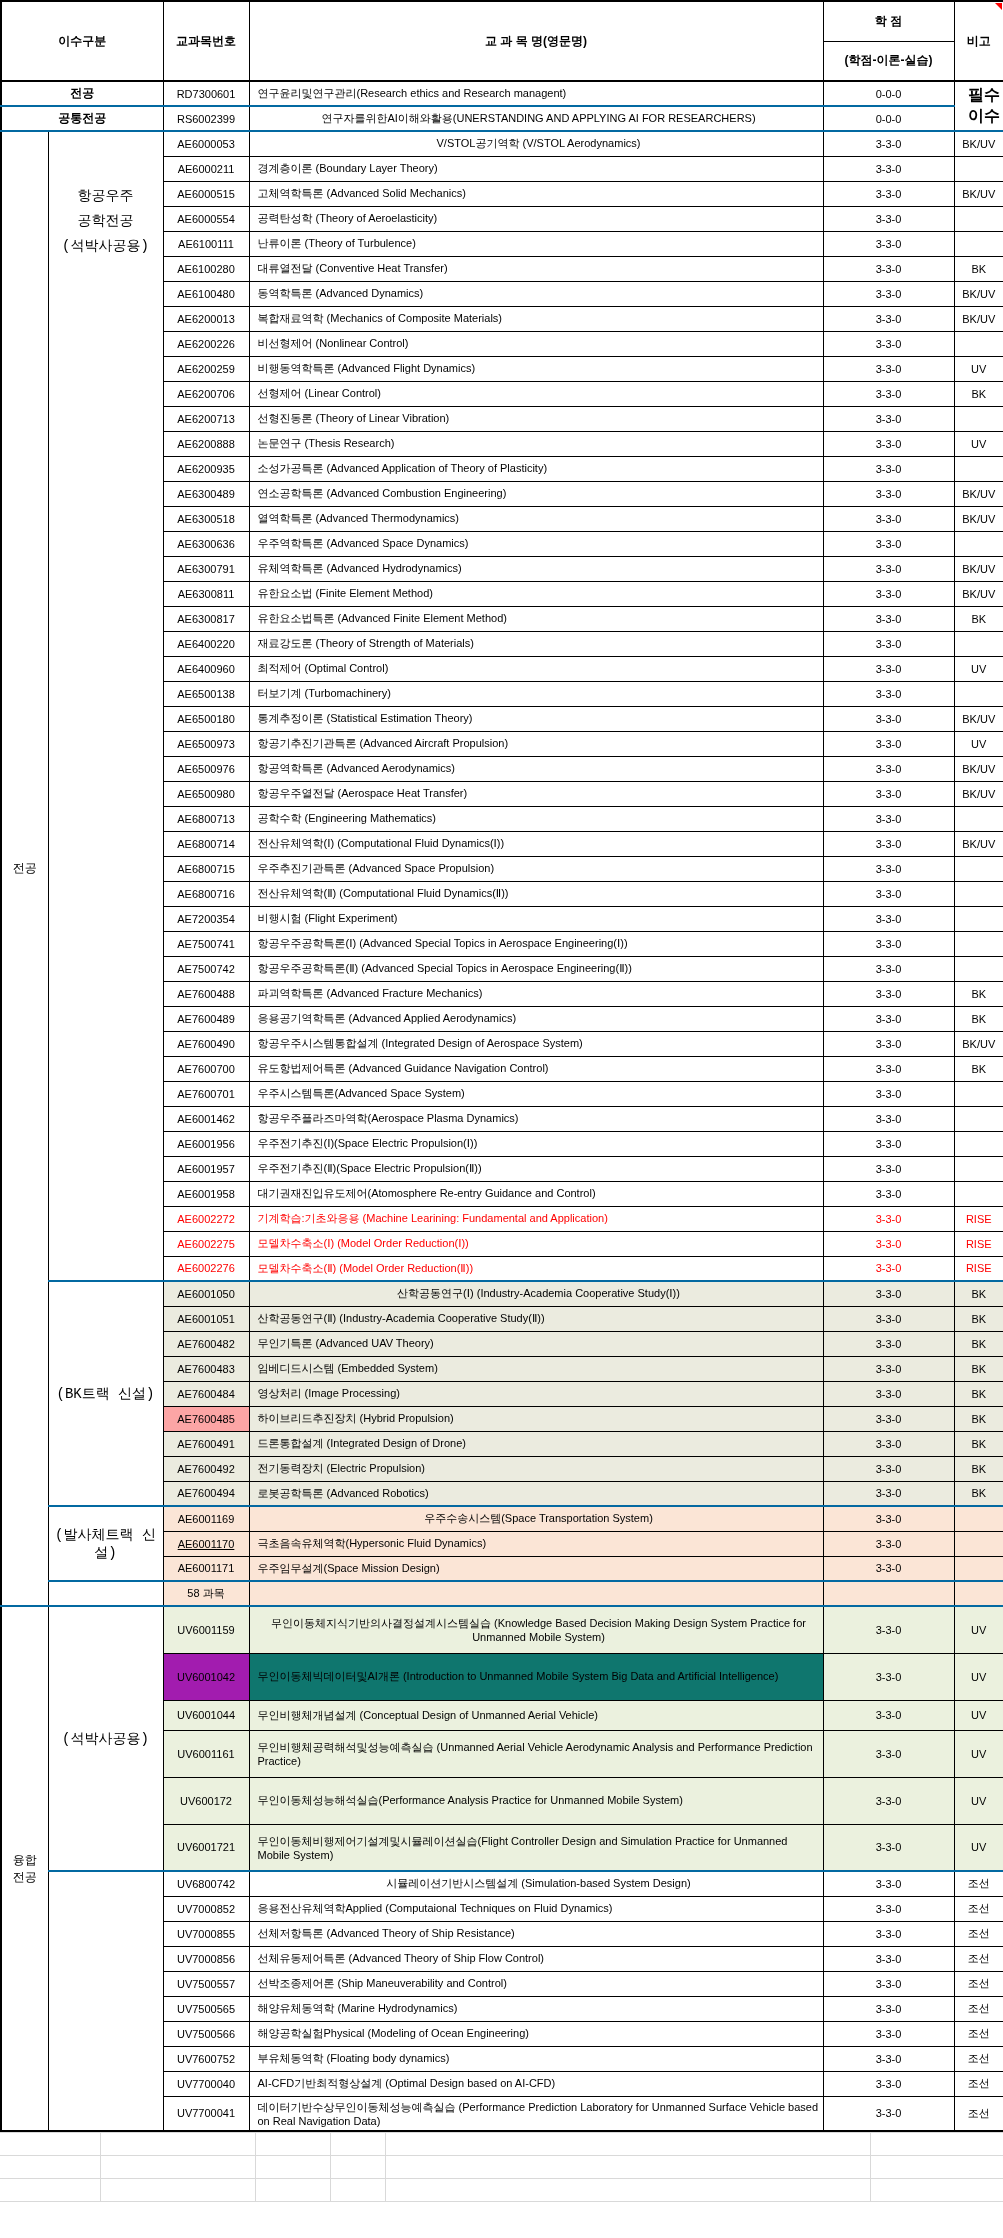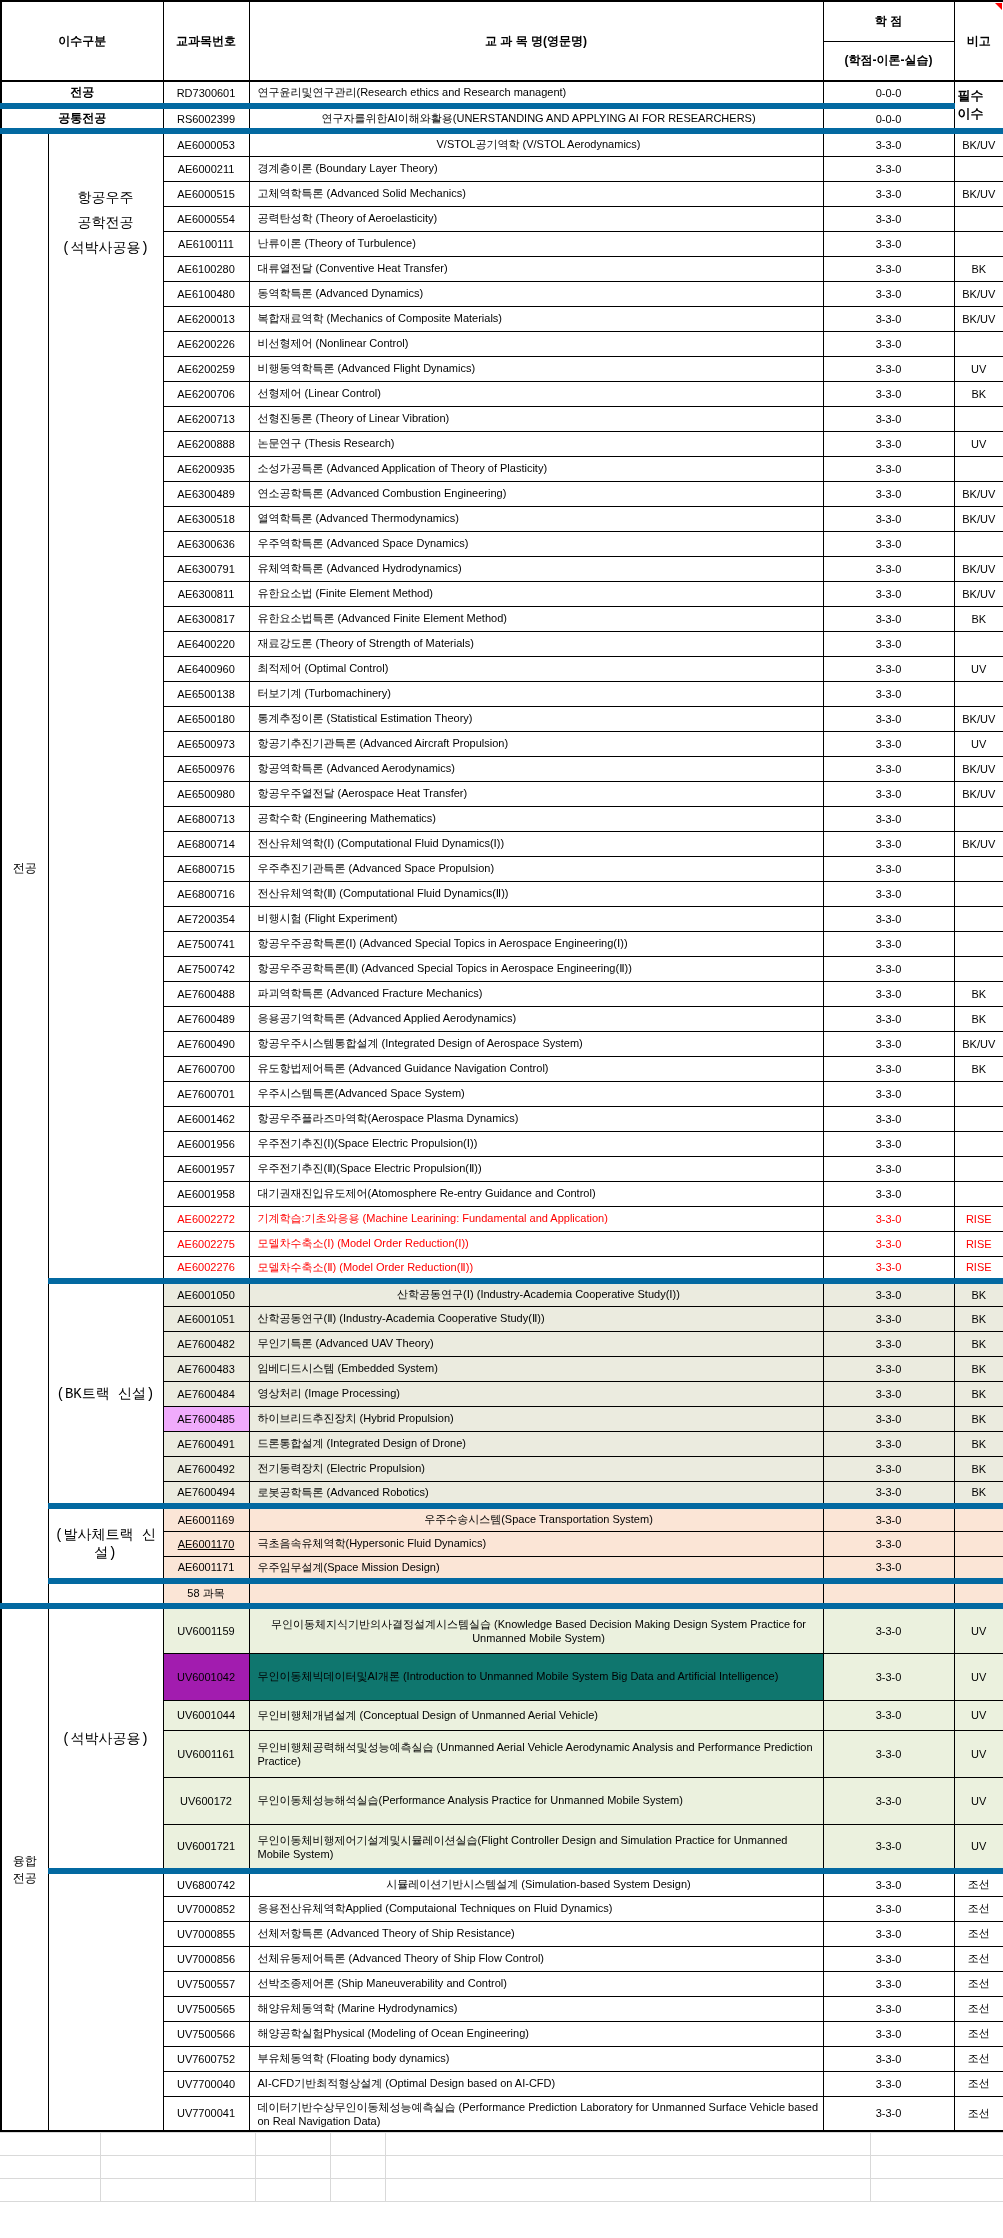--- a/index.html
+++ b/index.html
@@ -29,26 +29,26 @@
   table.main thead tr.h1 th { height:40px; }
   table.main thead tr.h2 th { height:40px; }
   table.main thead th.bb2 { border-bottom:2px solid #000; }
   th.note-h { position:relative; }
   .tri { position:absolute; top:1px; right:1px; width:0; height:0;
          border-top:7px solid #ff0000; border-left:7px solid transparent; }
   td.c { text-align:center; }
   td.name { text-align:left; padding-left:8px; }
   td.code { text-align:center; }
   tr.course { height:25px; }
-  tr.thick-top td { border-top:6px solid #0369a1;text-align:center; }
+  tr.thick-top td { border-top:2px solid #0369a1;text-align:center; }
   td.group-label { text-align:center; font-size:12px; white-space:pre-line; }
   td.sub-label { text-align:center; font-size:14px; white-space:pre-line;font-family:Liberation Mono, monospace; }
   td.sub-label.top { vertical-align:top; padding-top:52px; line-height:25px; }
   td.cat { text-align:center; font-weight:bold; font-size:12px; }
-  td.note-merged { text-align:left; font-weight:bold; font-size:13px; white-space:pre-line; }
+  td.note-merged { text-align:right; font-weight:bold; font-size:16px; white-space:pre-line; }
   tr.redrow td { color:#ff0000; }
   
   table.gap td { border:1px solid #d9d9d9; height:23px; background:#fff; }
   table.gap { border-left:none; border-right:none; }
   table.gap td.noleft { border-left:none; }
   table.gap td.noright { border-right:none; }
 </style>
 </head>
 <body>
 
@@ -396,21 +396,21 @@
           <td class="c" style="background: rgb(235, 235, 223);">3-3-0</td>
           <td class="c" style="background: rgb(235, 235, 223);">BK</td>
         </tr>
         <tr class="course">
           <td class="code" style="background: rgb(235, 235, 223);">AE7600484</td>
           <td class="name" style="background: rgb(235, 235, 223);">영상처리 (Image Processing)</td>
           <td class="c" style="background: rgb(235, 235, 223);">3-3-0</td>
           <td class="c" style="background: rgb(235, 235, 223);">BK</td>
         </tr>
         <tr class="course">
-          <td class="code" style="background: #f0abfc; margin-left: 36px;">AE7600485</td>
+          <td class="code" style="background: #fca5a5; margin-left: 36px;">AE7600485</td>
           <td class="name" style="background: rgb(235, 235, 223);">하이브리드추진장치 (Hybrid Propulsion)</td>
           <td class="c" style="background: rgb(235, 235, 223);">3-3-0</td>
           <td class="c" style="background: rgb(235, 235, 223);">BK</td>
         </tr>
         <tr class="course">
           <td class="code" style="background: rgb(235, 235, 223);">AE7600491</td>
           <td class="name" style="background: rgb(235, 235, 223);">드론통합설계 (Integrated Design of Drone)</td>
           <td class="c" style="background: rgb(235, 235, 223);">3-3-0</td>
           <td class="c" style="background: rgb(235, 235, 223);">BK</td>
         </tr>

